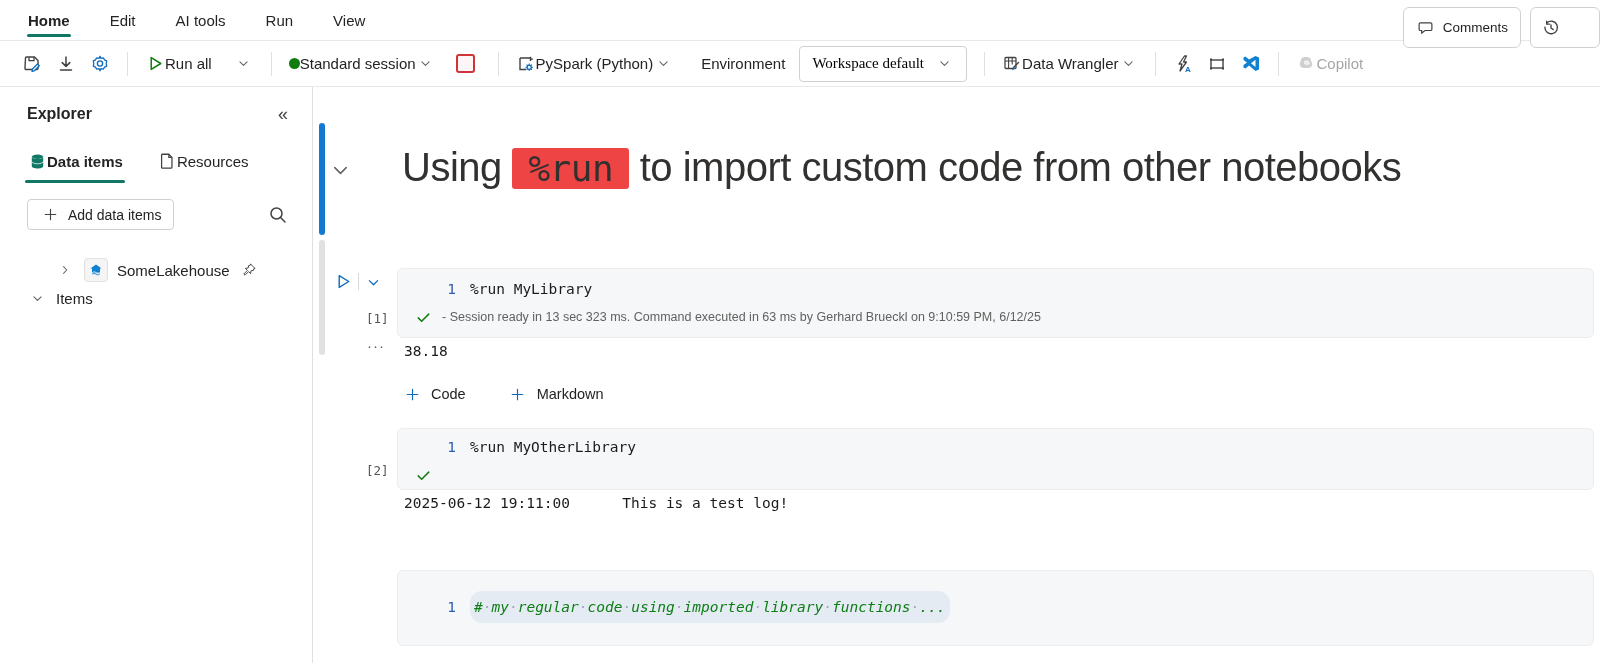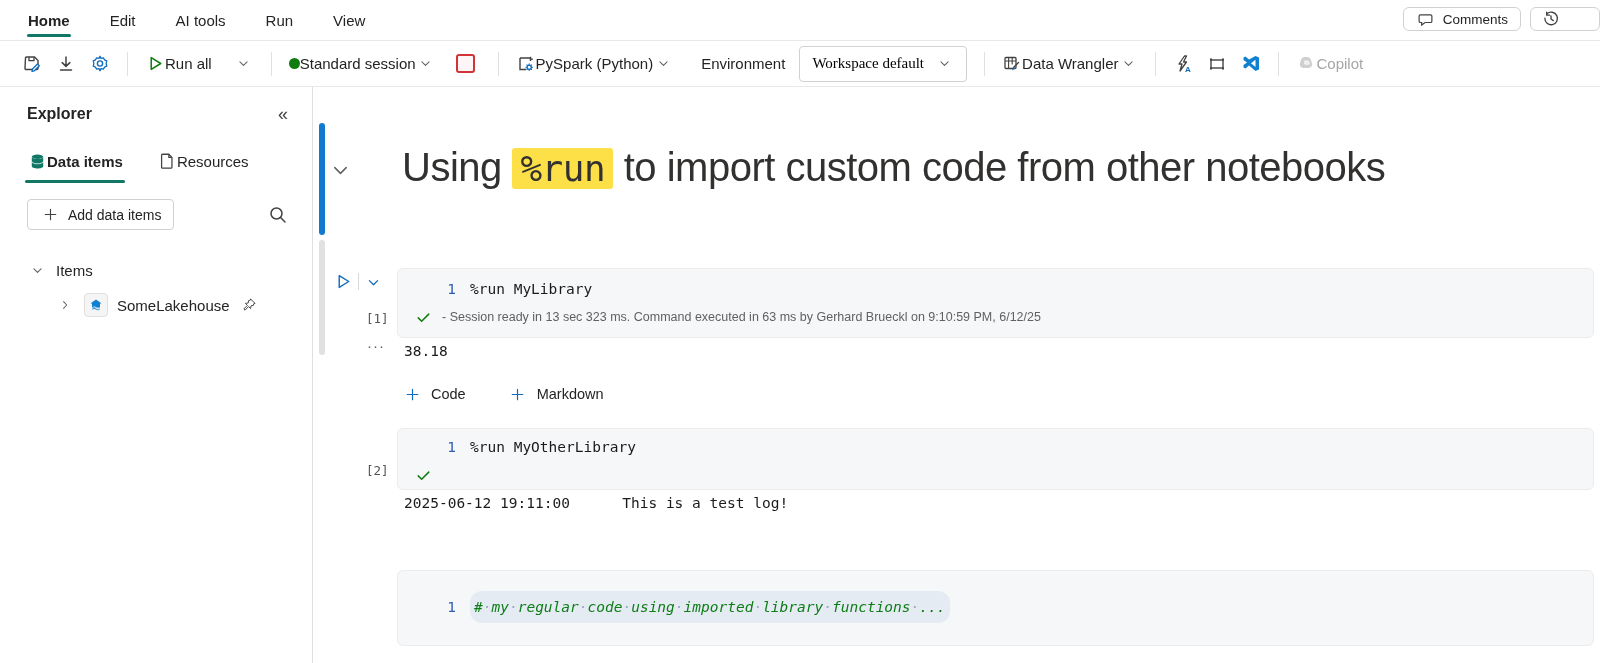--- a/index.html
+++ b/index.html
@@ -6,21 +6,21 @@
   html,body { width:1600px; height:663px; overflow:hidden; background:#fff;
     font-family:"Liberation Sans",sans-serif; color:#242424; }
   .app { width:1600px; height:663px; display:flex; flex-direction:column; }
 
   
   .menubar { height:40px; display:flex; align-items:center; padding-left:27px; gap:38px; position:relative; background:#fff; }
   .menu-item { font-size:15px; color:#242424; cursor:pointer; position:relative; padding:9px 1px; }
   .menu-item.active { font-weight:bold; }
   .menu-item.active::after { content:""; position:absolute; left:0; right:0; bottom:1px; height:3px; border-radius:2px; background:#117865; }
   .menubar-right { position:absolute; right:0; top:7px; display:flex; gap:9px; align-items:center; }
-  .pill-btn { height:24px; border:1px solid #d1d1d1; border-radius:6px; background:#fff; display:flex; align-items:center; gap:7px; padding:0 12px; font-size:13.5px; color:#242424; cursor:pointer; }
+  .pill-btn { height:41px; border:1px solid #d1d1d1; border-radius:6px; background:#fff; display:flex; align-items:center; gap:7px; padding:0 12px; font-size:13.5px; color:#242424; cursor:pointer; }
   .pill-btn.icon-only { width:70px; justify-content:flex-start; padding:0 10px; }
 
   
   .toolbar { height:47px; border-top:1px solid #e8e8e8; border-bottom:1px solid #e8e8e8; display:flex; align-items:center; padding-left:22px; gap:14px; background:#fff; }
   .tb-sep { width:1px; height:24px; background:#e0e0e0; margin:0 3px; }
   .tb-btn { display:flex; align-items:center; font-size:15px; color:#242424; cursor:pointer; background:none; border:none; font-family:inherit; }
   .tb-icon { width:20px; height:20px; display:inline-flex; align-items:center; justify-content:center; }
   .green-dot { width:11px; height:11px; border-radius:50%; background:#107c10; }
   .stop-box { width:19px; height:19px; border:2px solid #d13438; background:#fef6f6; border-radius:3px; cursor:pointer; }
   .ws-btn { border:1px solid #d1d1d1; border-radius:4px; height:36px; padding:0 12px; display:flex; align-items:center; gap:10px; font-size:15px; background:#fff; cursor:pointer;font-family:Liberation Serif, serif; }
@@ -46,21 +46,21 @@
   .lake-icon { width:24px; height:24px; border-radius:4px; background:#f5f5f5; border:1px solid #e0e0e0; display:flex; align-items:center; justify-content:center; }
 
   
   .main { flex:1; position:relative; background:#fff; overflow:hidden; }
   .bar { position:absolute; left:6px; width:6px; border-radius:3px; }
   .bar.blue { top:36px; height:112px; background:#1179cf; }
   .bar.gray { top:153px; height:115px; background:#e1e1e1; }
 
   .md-chevron { position:absolute; left:18px; top:74px; cursor:pointer; }
   .nb-title { position:absolute; left:89px; top:58px; font-size:40px; font-weight:300; color:#323130; letter-spacing:-0.5px; white-space:nowrap; }
-  .inline-code { font-family:"DejaVu Sans Mono","Liberation Mono",monospace; background:#fde047; border-radius:3px; padding:0 8px; font-size:36px; }
+  .inline-code { font-family:"DejaVu Sans Mono","Liberation Mono",monospace; background:#ef4444; border-radius:3px; padding:0 16px; font-size:36px; }
 
   .cell { position:absolute; left:84px; width:1197px; background:#f6f7f8; border:1px solid #ececec; border-radius:6px; padding-top:9px; }
   .cell.c1 { top:181px; height:70px; }
   .cell.c2 { top:341px; height:62px; padding-top:7px; }
   .cell.c3 { top:483px; height:76px; padding-top:20px; }
   .code-row { display:flex; align-items:center; font-family:"DejaVu Sans Mono","Liberation Mono",monospace; font-size:14.5px; line-height:22px; }
   .lineno { width:58px; text-align:right; color:#2e5db3; flex:none; }
   .codetxt { margin-left:14px; color:#1b1b1b; white-space:pre; }
   .codetxt.comment { color:#0e7d16; background:#e4ebf3; border-radius:12px; padding:5px 4px;font-style:italic; }
   .wsdot { color:#9aabc0; }
@@ -269,48 +269,48 @@
           <span>Add data items</span>
         </button>
         <span class="tb-icon">
           <svg width="20" height="20" viewBox="0 0 20 20">
               <circle cx="8.5" cy="8.5" r="5.5" fill="none" stroke="#424242" stroke-width="1.5"></circle>
               <path d="M12.8 12.8L17 17" stroke="#424242" stroke-width="1.5" stroke-linecap="round"></path>
             </svg>
         </span>
       </div>
       <div class="tree">
-        <div class="tree-row">
-          <span class="tb-icon">
-            <svg width="13" height="13" viewBox="0 0 20 20">
-                <path d="M4.5 7.5L10 13l5.5-5.5" fill="none" stroke="#616161" stroke-width="1.7" stroke-linecap="round" stroke-linejoin="round"></path>
-              </svg>
-          </span>
-          <span>Items</span>
-        </div>
         <div class="tree-row child">
           <span class="tb-icon">
             <svg width="12" height="12" viewBox="0 0 20 20">
                 <path d="M7.5 4.5L13 10l-5.5 5.5" fill="none" stroke="#616161" stroke-width="1.7" stroke-linecap="round" stroke-linejoin="round"></path>
               </svg>
           </span>
           <span class="lake-icon">
             <svg width="16" height="16" viewBox="0 0 20 20">
                 <path d="M10 3l7 5h-2v6H5V8H3z" fill="#1080d0"></path>
                 <path d="M5.5 13.2c1.5-1 3-1 4.5 0s3 1 4.5 0" fill="none" stroke="#fff" stroke-width="1.1"></path>
                 <path d="M5.5 15.2c1.5-1 3-1 4.5 0s3 1 4.5 0" fill="none" stroke="#1080d0" stroke-width="1.1"></path>
               </svg>
           </span>
           <span>SomeLakehouse</span>
           <span class="tb-icon">
             <svg width="16" height="16" viewBox="0 0 20 20">
                 <path d="M12 2.5l5.5 5.5-1.6.5-.4 2-3 .5-.5 3.5-2.5-2.5L5 16.5l-1.5-1.5L8 10.5 5.5 8l3.5-.5.5-3 2-.4z" fill="none" stroke="#424242" stroke-width="1.2" stroke-linejoin="round"></path>
               </svg>
           </span>
         </div>
+        <div class="tree-row">
+          <span class="tb-icon">
+            <svg width="13" height="13" viewBox="0 0 20 20">
+                <path d="M4.5 7.5L10 13l5.5-5.5" fill="none" stroke="#616161" stroke-width="1.7" stroke-linecap="round" stroke-linejoin="round"></path>
+              </svg>
+          </span>
+          <span>Items</span>
+        </div>
       </div>
     </div>
 
     <div class="main">
       <div class="bar blue"></div>
       <div class="bar gray"></div>
 
       <span class="md-chevron">
         <svg width="19" height="19" viewBox="0 0 20 20">
             <path d="M4 7l6 6 6-6" fill="none" stroke="#616161" stroke-width="1.6" stroke-linecap="round" stroke-linejoin="round"></path>

